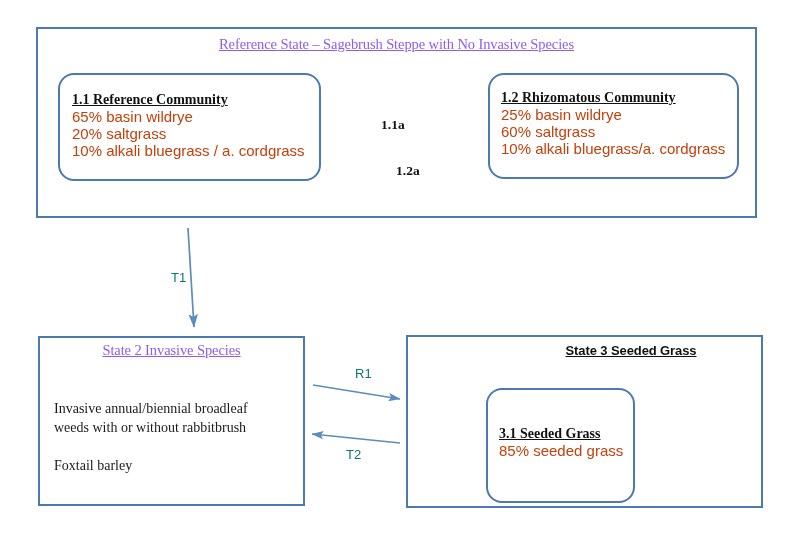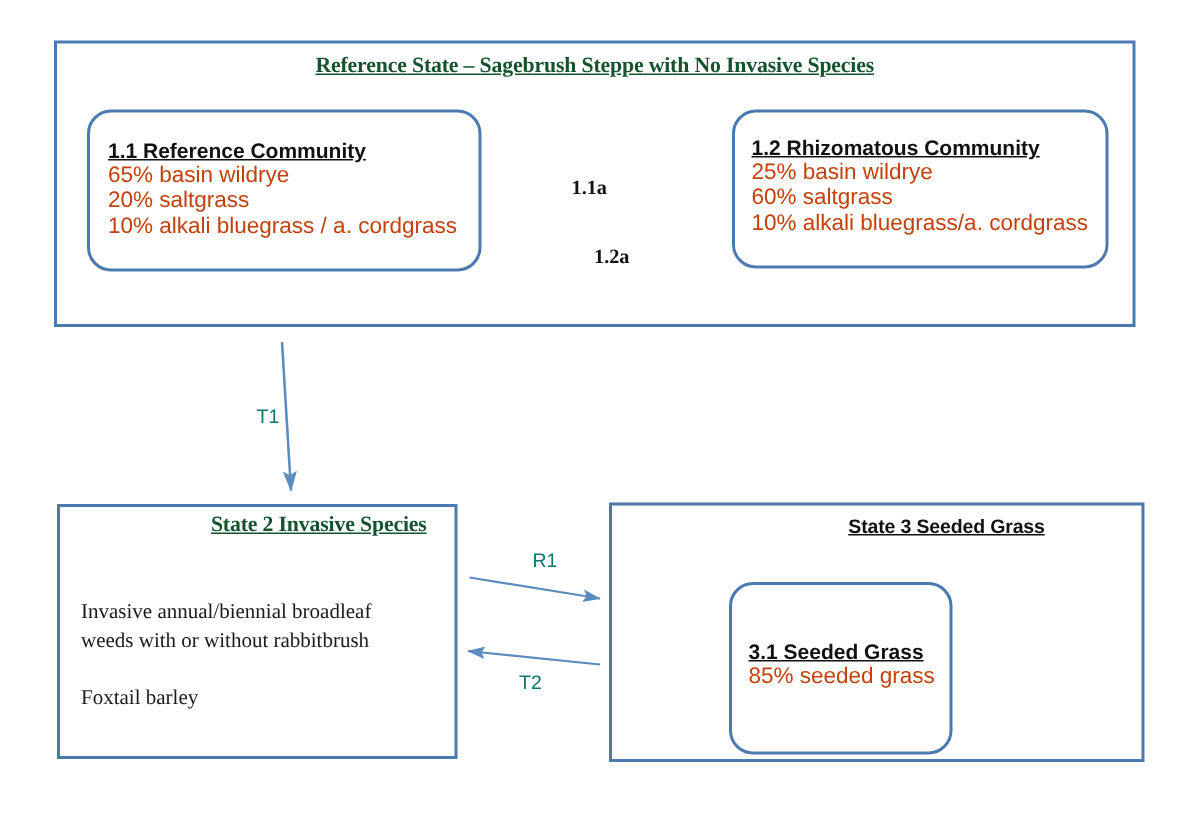--- a/index.html
+++ b/index.html
@@ -28,38 +28,38 @@
     position: absolute;
     box-sizing: border-box;
     border: 2px solid #4a7ab0;
     border-radius: 16px;
     background: #ffffff;
   }
 
   
   .title-serif {
     font-family: "Liberation Serif", "DejaVu Serif", serif;
-    font-weight: bold;
+    font-weight: normal;
     text-decoration: underline;
     text-align: center;
     font-size: 14.5px;
     letter-spacing: -0.1px;
-    color: #14532d;
+    color: #8b5cf6;
   }
   .title-sans {
     font-family: "Liberation Sans", "DejaVu Sans", sans-serif;
     font-weight: bold;
     text-decoration: underline;
     text-align: center;
     font-size: 13px;
     letter-spacing: -0.1px;
     color: #111111;
   }
   .hdr-serif {
-    font-family: Liberation Sans, sans-serif;
+    font-family: Liberation Serif, serif;
     font-weight: bold;
     text-decoration: underline;
     font-size: 14px;
     color: #111111;
     white-space: nowrap;
   }
   .body-serif {
     font-family: Liberation Sans, sans-serif;
     font-size: 15px;
     line-height: 17px;
@@ -162,21 +162,21 @@
 
   <div class="edge-label-serif" style="left:381px; top:81px;margin-top:36px;">1.1a</div>
 
   <div class="edge-label-serif" style="left:396px; top:163px;">1.2a</div>
 
   <div class="edge-label-sans" style="left:171px; top:270px;">T1</div>
 
   <div class="state-box" style="left:38px; top:336px; width:267px; height:170px;">
   </div>
 
-  <div class="text-block title-serif" style="left:38px; top:342px; width:267px;padding-left:41px;">State 2 Invasive Species</div>
+  <div class="text-block title-serif" style="left:38px; top:342px; width:267px;">State 2 Invasive Species</div>
 
   <div class="text-block body-wrap" style="left:54px; top:399px; width:240px;">
     <div>Invasive annual/biennial broadleaf</div>
     <div>weeds with or without rabbitbrush</div>
     <div style="height:19px;"></div>
     <div>Foxtail barley</div>
   </div>
 
   <div class="edge-label-sans" style="left:355px; top:366px;">R1</div>
 

